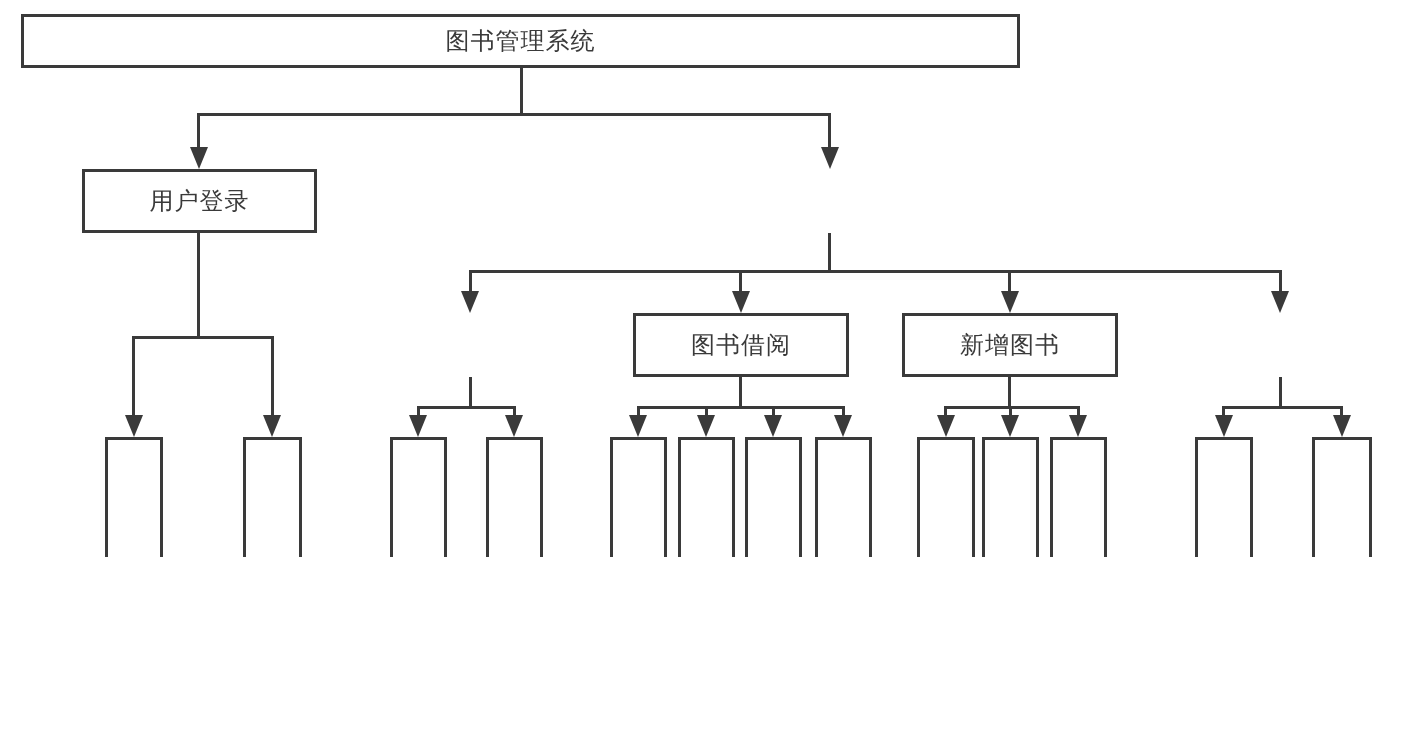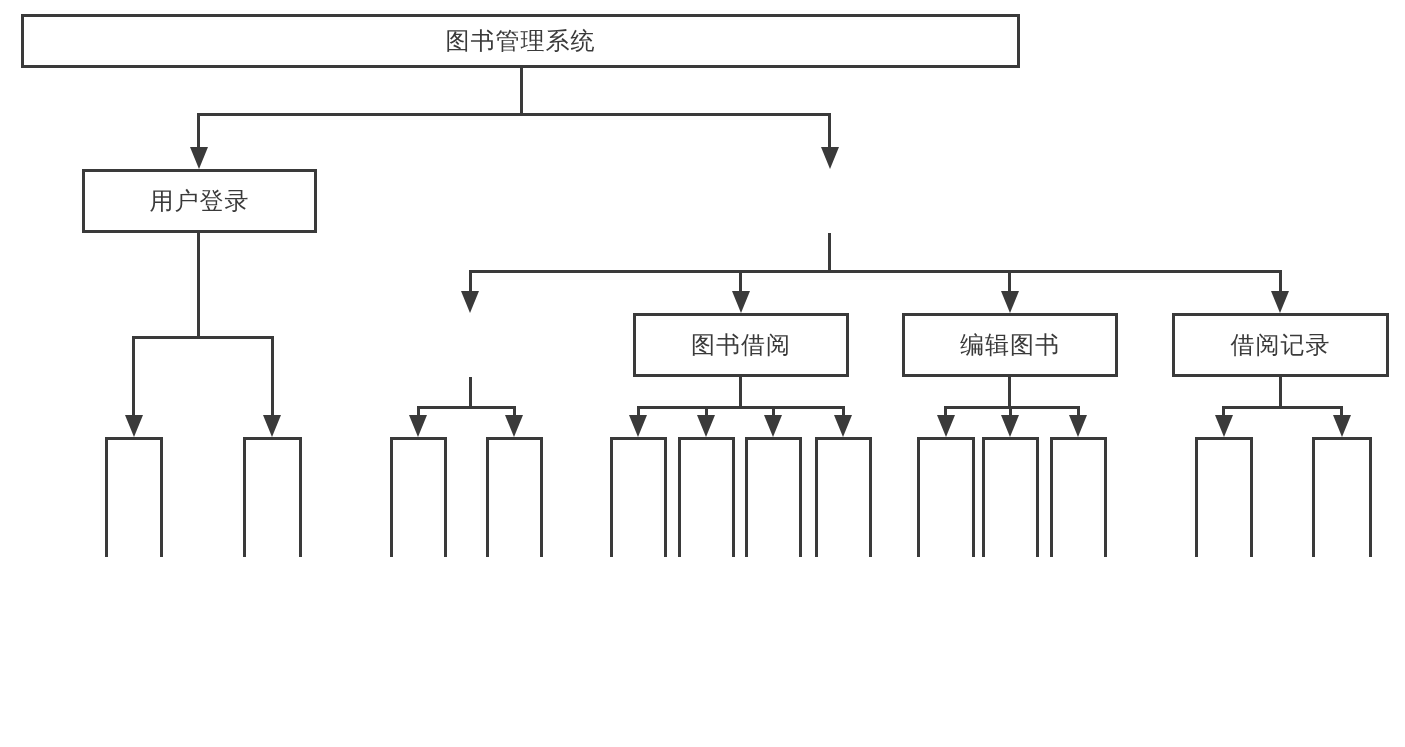--- a/index.html
+++ b/index.html
@@ -53,24 +53,21 @@
   <div class="vline" style="left:1279px;top:270px;height:21px"></div>
   <div class="arrow" style="left:461px;top:291px"></div>
   <div class="arrow" style="left:732px;top:291px"></div>
   <div class="arrow" style="left:1001px;top:291px"></div>
   <div class="arrow" style="left:1271px;top:291px"></div>
 
   <div class="node" style="left:633px;top:313px;width:216px;height:64px">
     <span>图书借阅</span>
   </div>
   <div class="node" style="left:902px;top:313px;width:216px;height:64px">
-    <span>编辑图书</span>
-  </div>
-  <div class="node" style="left:1172px;top:313px;width:217px;height:64px">
-    <span>借阅记录</span>
+    <span>新增图书</span>
   </div>
 
   <div class="vline" style="left:469px;top:377px;height:29px"></div>
   <div class="hline" style="left:417px;top:406px;width:99px"></div>
   <div class="vline" style="left:417px;top:406px;height:9px"></div>
   <div class="vline" style="left:513px;top:406px;height:9px"></div>
   <div class="arrow" style="left:409px;top:415px"></div>
   <div class="arrow" style="left:505px;top:415px"></div>
 
   <div class="vline" style="left:739px;top:377px;height:29px"></div>

